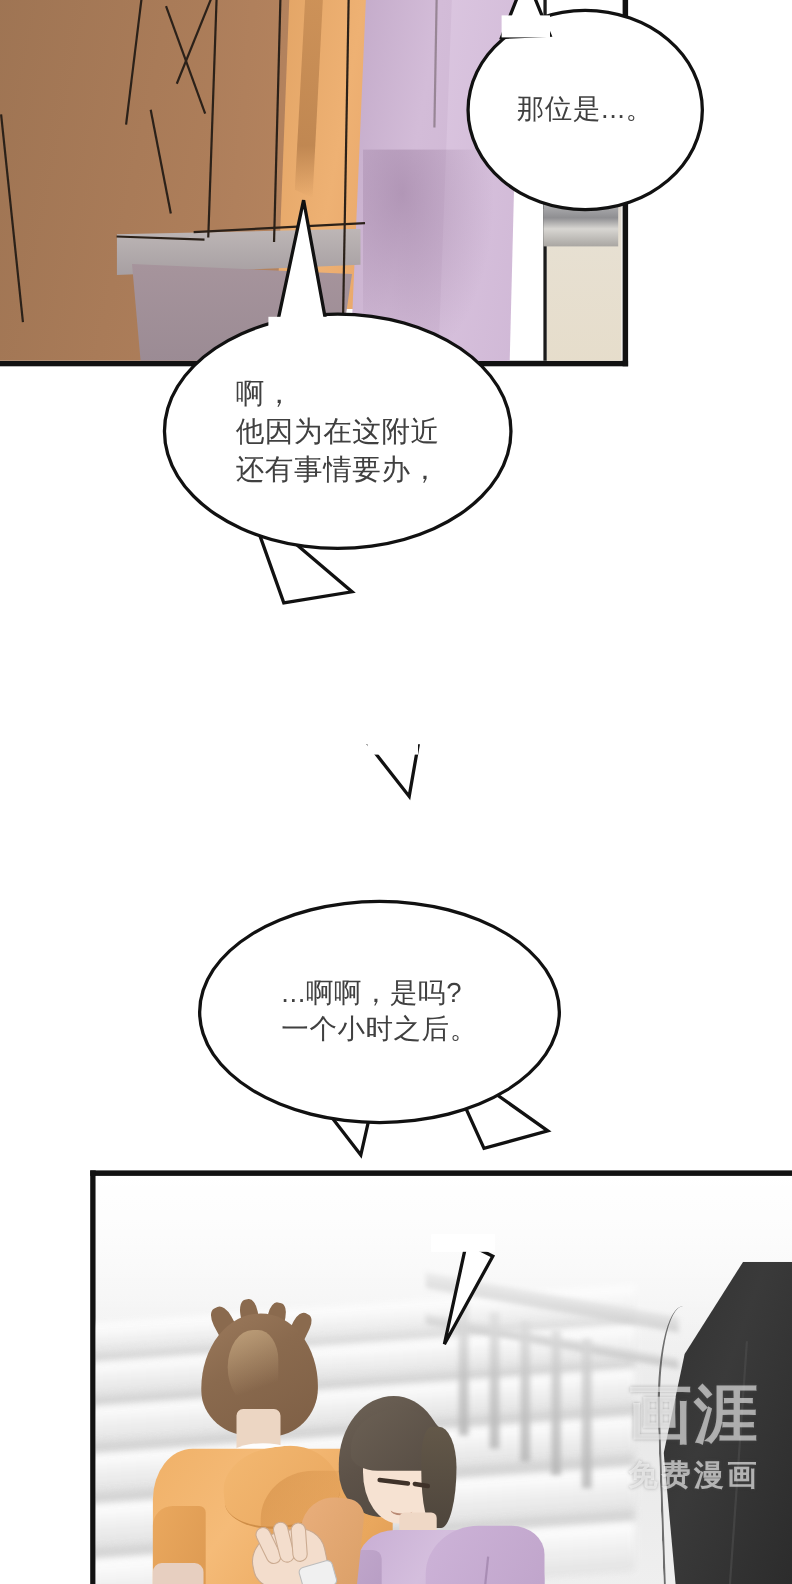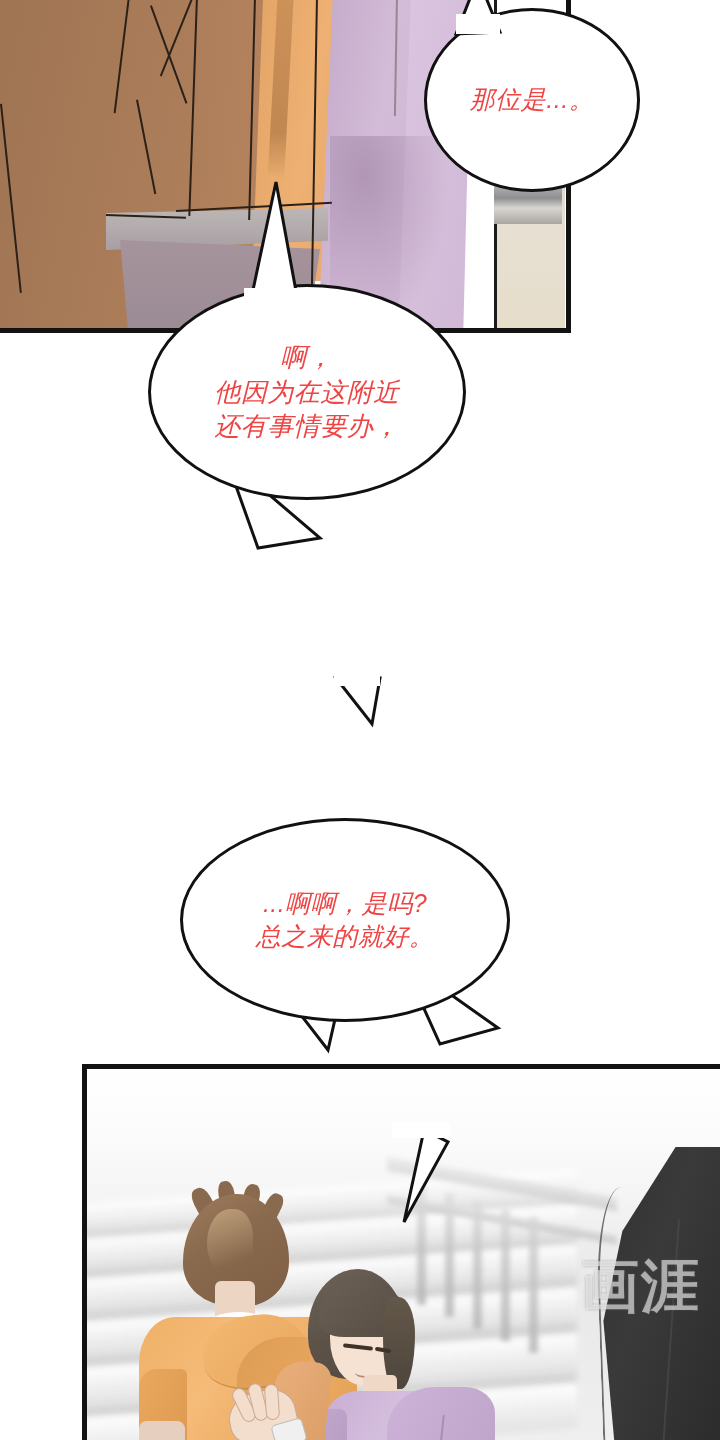--- a/index.html
+++ b/index.html
@@ -391,21 +391,21 @@
     position: absolute;
     left: 354px; top: 346px;
     width: 2px; height: 34px;
     background: rgba(140,112,152,.5);
     transform: rotate(6deg);
   }
 
   
   .wm {
     position: absolute;
-    right: 24px;
+    right: 34px;
     top: 188px;
     text-align: center;
     color: rgba(255,255,255,.62);
     text-shadow: 0 0 3px rgba(90,90,90,.45);
     user-select: none;
     pointer-events: none;
   }
   .wm-main {
     font-size: 58px;
     font-weight: 700;
@@ -429,27 +429,25 @@
     background: #ffffff;
     border: 3px solid #111111;
     display: flex;
     align-items: center;
     justify-content: center;
     box-sizing: border-box;
   }
   .bub-txt {
     font-size: 25px;
     line-height: 1.34;
-    color: #ef4444;
-    text-align: center;
+    color: #404040;
     white-space: pre-line;
     font-weight: 500;
     letter-spacing: .5px;
     padding: 0 10px;
-    font-style: italic;
   }
 
   #bubble-1 {
     left: 424px; top: 8px;
     width: 216px; height: 184px;
     border-radius: 50% / 50%;
     z-index: 6;
   }
   #bubble-2 {
     left: 148px; top: 284px;
@@ -583,20 +581,21 @@
 
       <div class="c-arm-b"></div>
       <div class="c-hand-b"></div>
       <div class="c-finger" style="left:150px;top:318px;width:12px;height:34px;transform:rotate(-26deg);"></div>
       <div class="c-finger" style="left:164px;top:314px;width:12px;height:36px;transform:rotate(-14deg);"></div>
       <div class="c-finger" style="left:178px;top:315px;width:12px;height:34px;transform:rotate(-4deg);"></div>
       <div class="c-wrist-b"></div>
 
       <div class="wm">
         <div class="wm-main">画涯</div>
+        <div class="wm-sub">免费漫画</div>
       </div>
     </div>
   </div>
 
   <div class="tail" style="left:452px;top:-16px;width:60px;height:60px;background:transparent;z-index:7;">
     <svg width="60" height="60" viewBox="0 0 60 60">
         <path d="M4 50 L26 -6 L48 48 Z"></path>
       </svg>
   </div>
   <div class="tail-cover" style="left:456px;top:14px;width:44px;height:20px;z-index:7;"></div>
@@ -647,17 +646,17 @@
 
   <div class="bub" id="bubble-2">
     <div class="bub-txt">啊，
 他因为在这附近
 还有事情要办，</div>
   </div>
 
 
   <div class="bub" id="bubble-4">
     <div class="bub-txt">...啊啊，是吗?
-总之来的就好。</div>
+一个小时之后。</div>
   </div>
 
 
 </div>
 
 </body></html>

